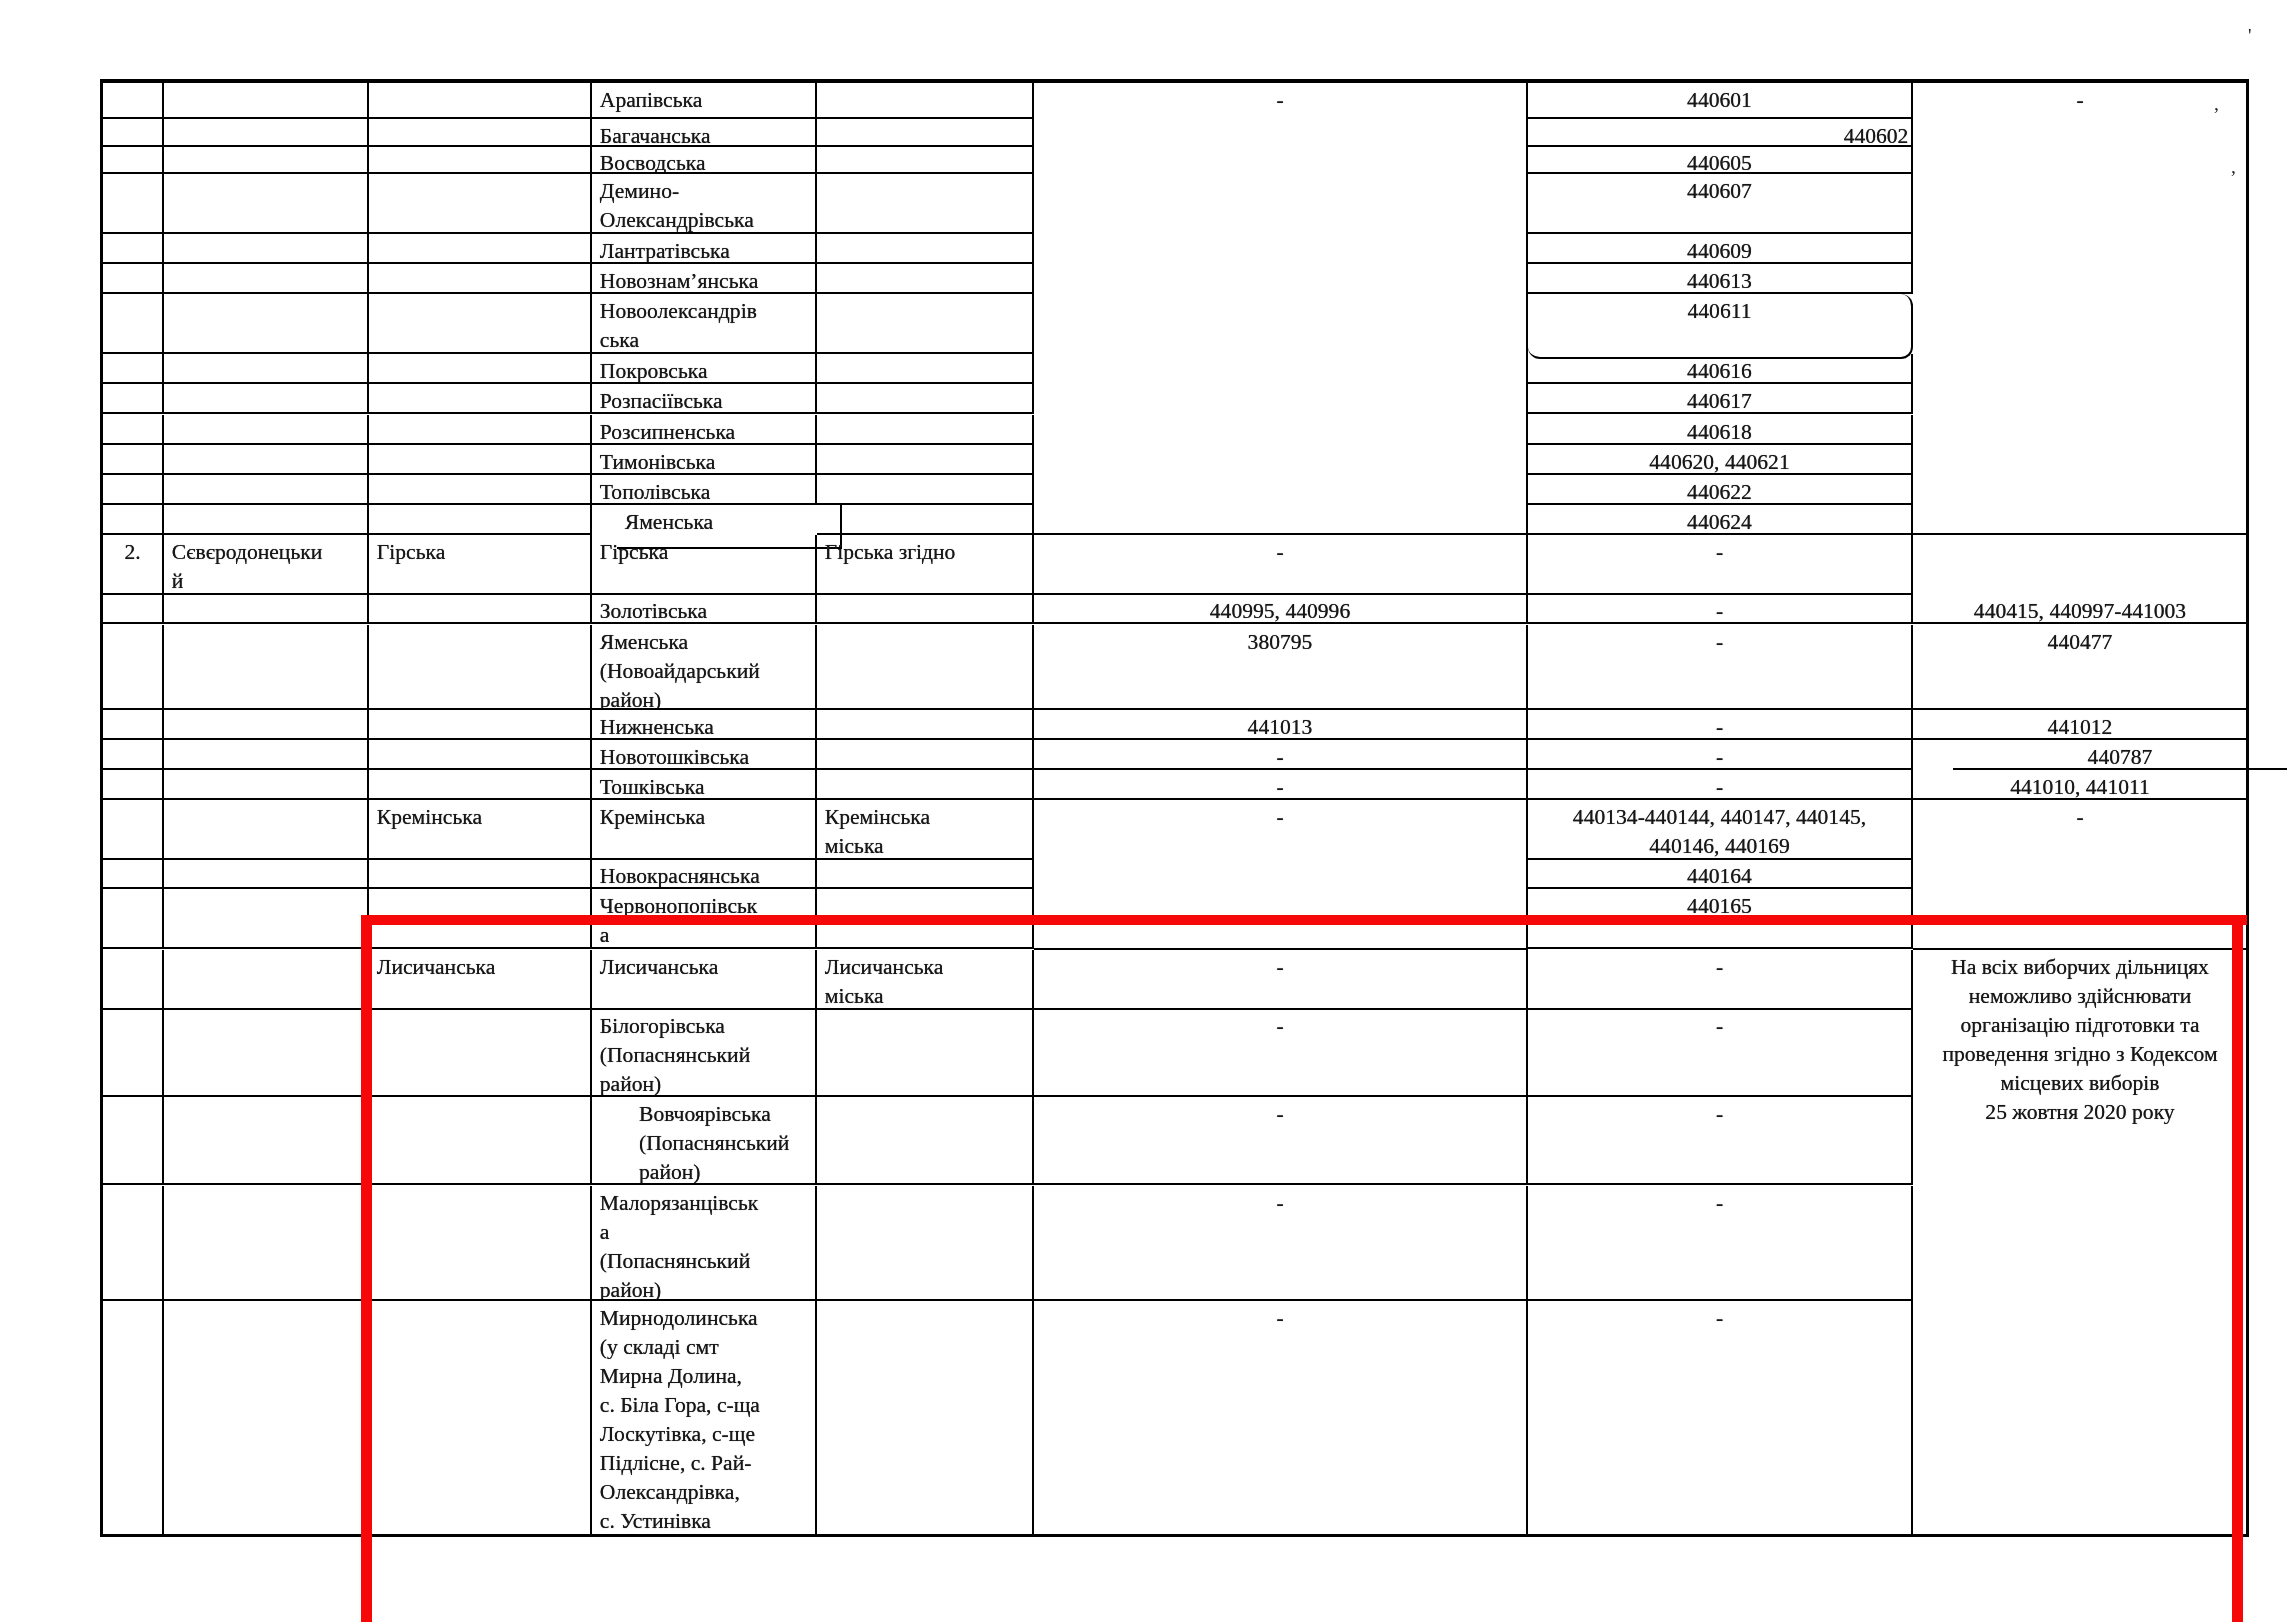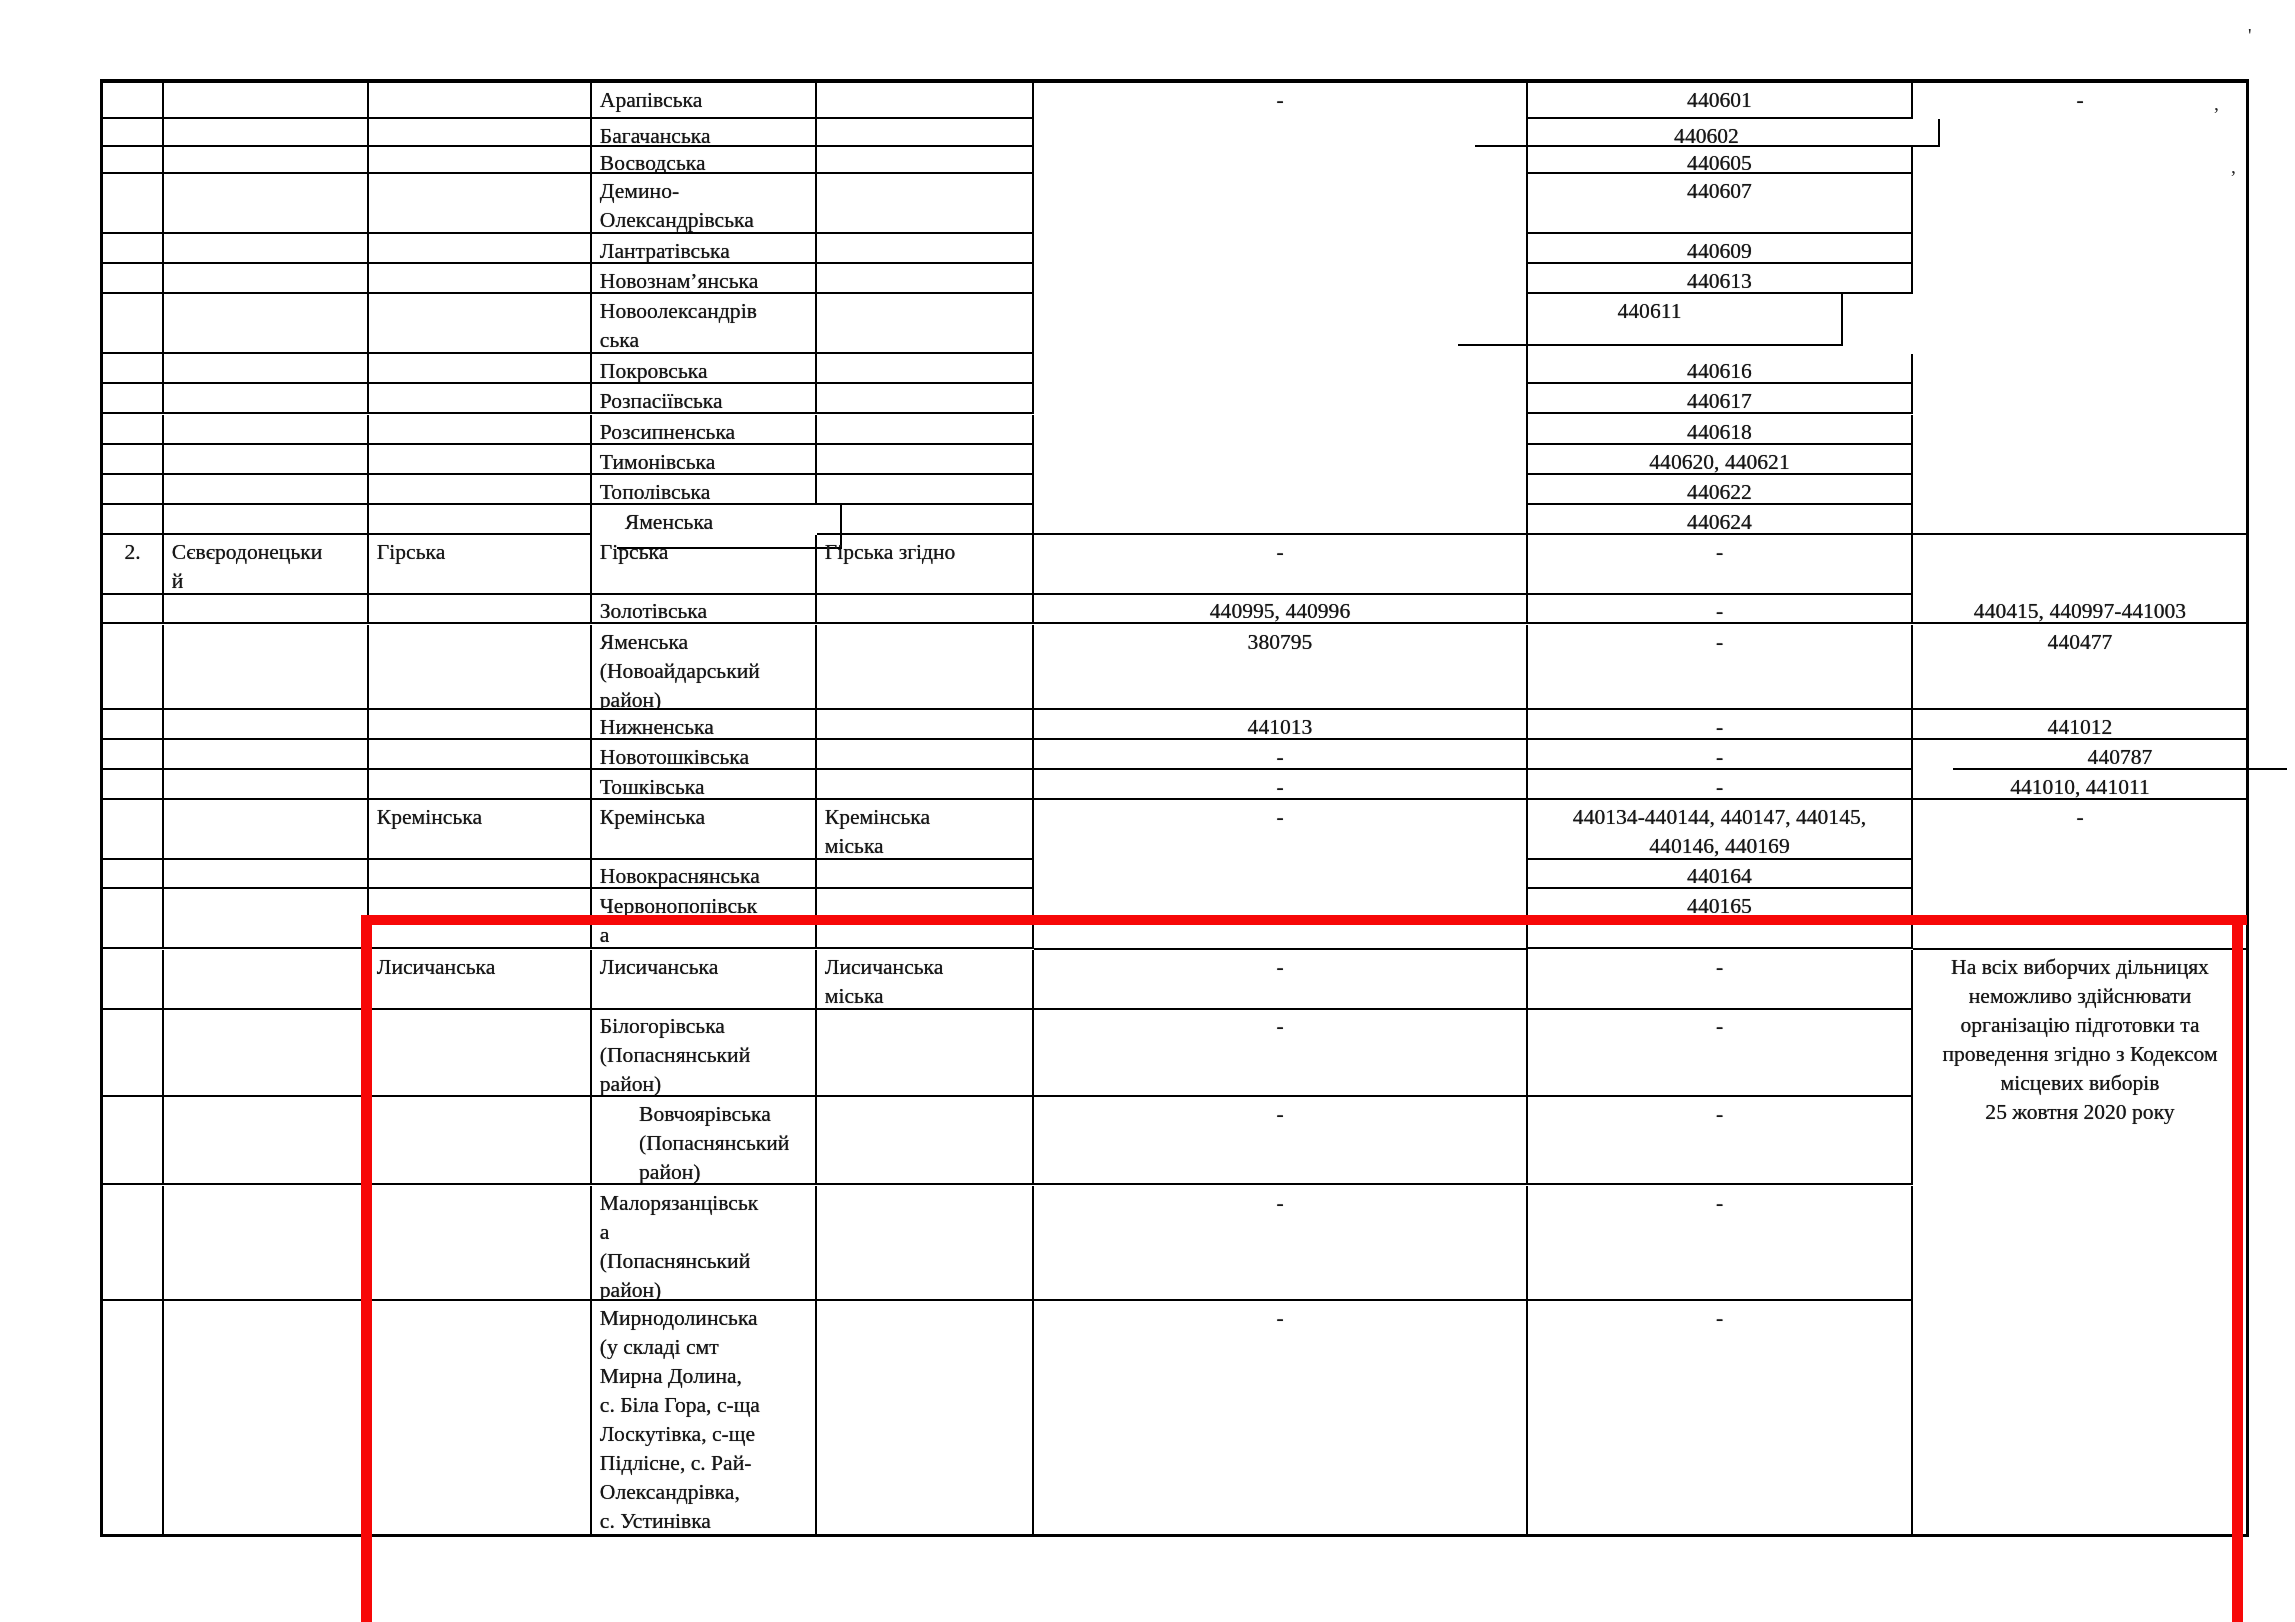--- a/index.html
+++ b/index.html
@@ -312,36 +312,36 @@
       </div>
       <div class="cell center" style="left: 931px; top: 1103px; width: 494px; height: 115px;">
         <span class="ln">-</span>
       </div>
       <div class="cell center" style="left: 931px; top: 1218px; width: 494px; height: 233px; border-bottom: none;">
         <span class="ln">-</span>
       </div>
       <div class="cell center" style="left: 1425px; top: 0px; width: 385px; height: 36px;">
         <span class="ln">440601</span>
       </div>
-      <div class="cell center" style="left: 1372px; top: 36px; width: 465px; height: 27.5px;">
+      <div class="cell center" style="left: 1425px; top: 36px; width: 385px; height: 27.5px; text-align: right;">
         <span class="ln">440602</span>
       </div>
       <div class="cell center" style="left: 1425px; top: 63px; width: 385px; height: 27.5px;">
         <span class="ln">440605</span>
       </div>
       <div class="cell center" style="left: 1425px; top: 91px; width: 385px; height: 60px;">
         <span class="ln">440607</span>
       </div>
       <div class="cell center" style="left: 1425px; top: 151px; width: 385px; height: 30px;">
         <span class="ln">440609</span>
       </div>
       <div class="cell center" style="left: 1425px; top: 181px; width: 385px; height: 30px;">
         <span class="ln">440613</span>
       </div>
-      <div class="cell center" style="left: 1355px; top: 211px; width: 385px; height: 52px;">
+      <div class="cell center" style="left: 1425px; top: 211px; width: 385px; height: 65px; border-radius: 12px;">
         <span class="ln">440611</span>
       </div>
       <div class="cell center" style="left: 1425px; top: 271px; width: 385px; height: 30px;">
         <span class="ln">440616</span>
       </div>
       <div class="cell center" style="left: 1425px; top: 301px; width: 385px; height: 30px;">
         <span class="ln">440617</span>
       </div>
       <div class="cell center" style="left: 1425px; top: 332px; width: 385px; height: 30px;">
         <span class="ln">440618</span>

